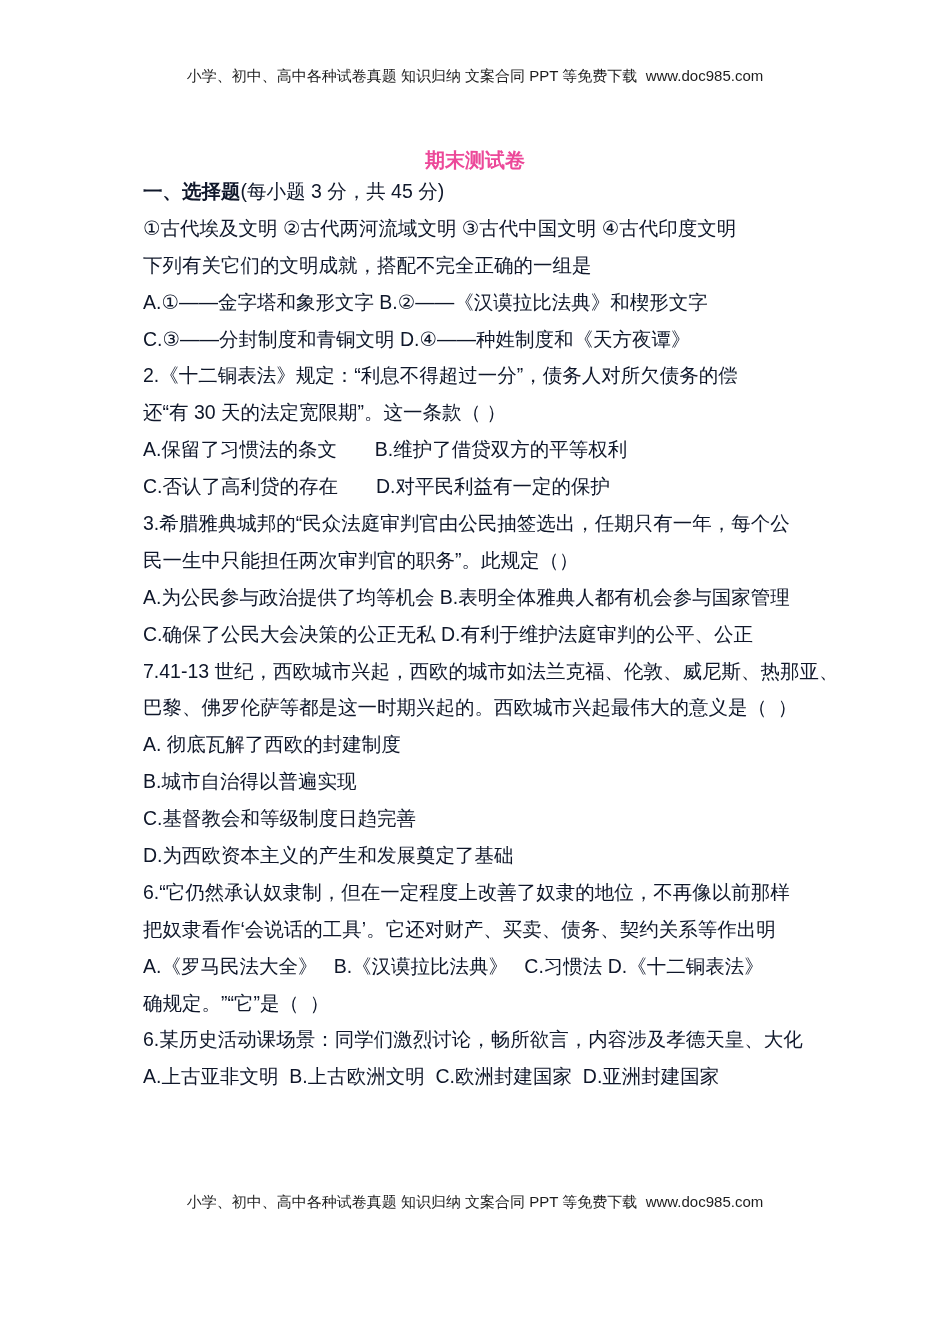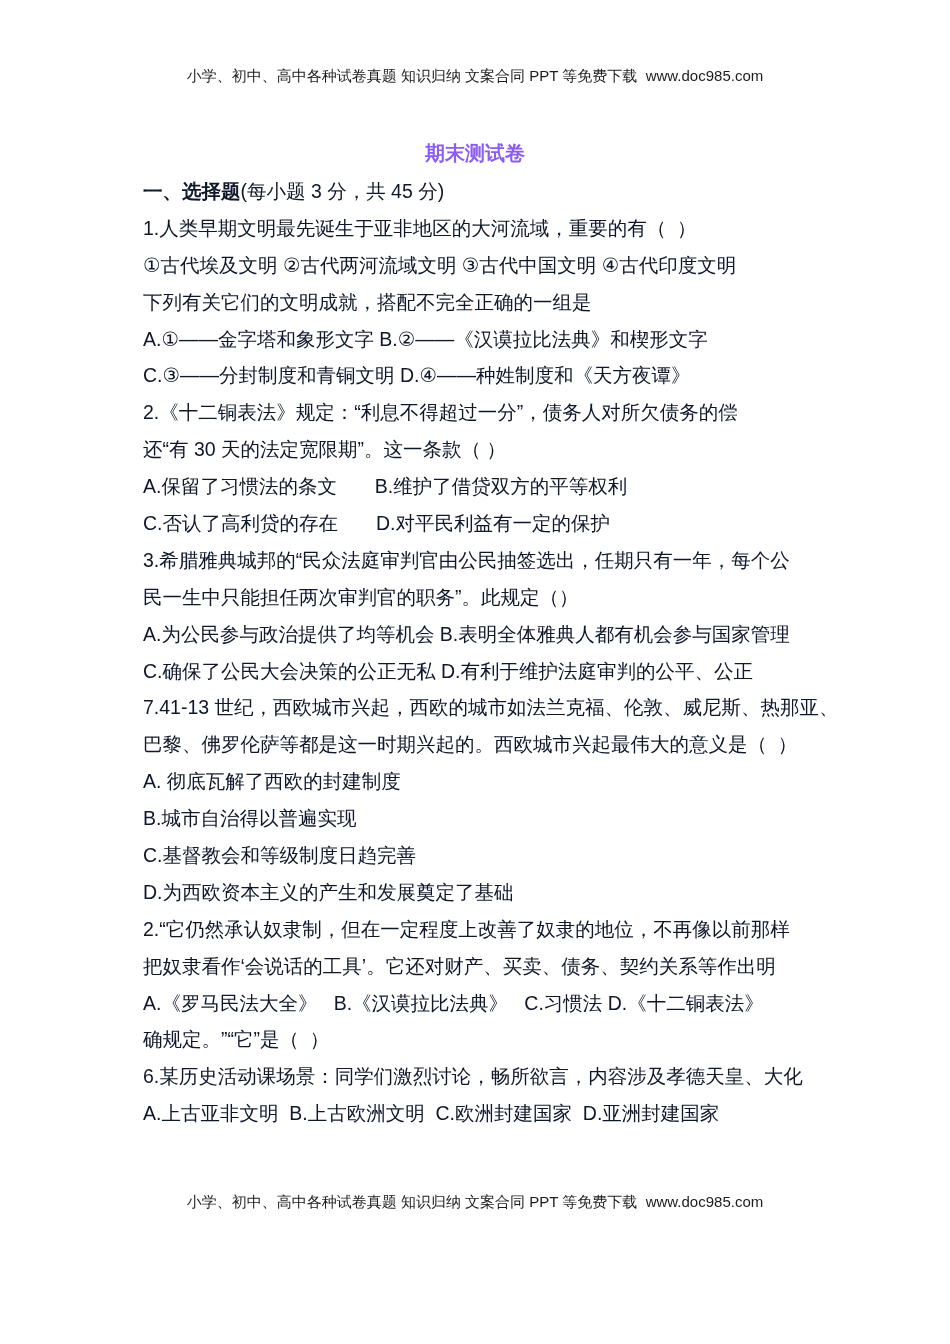--- a/index.html
+++ b/index.html
@@ -22,28 +22,28 @@
     left: 0;
     width: 100%;
     text-align: center;
     font-size: 15px;
     line-height: 20px;
     white-space: pre;
     color: #1c1c1c;
   }
   .doc-title {
     position: absolute;
-    top: 141px;
+    top: 148px;
     left: 0;
     width: 100%;
     text-align: center;
     font-size: 20px;
     font-weight: bold;
     line-height: 24px;
-    color: #8b5cf6;
+    color: #ec4899;
   }
   .doc-body {
     position: absolute;
     top: 173px;
     left: 143px;
     width: 700px;
   }
   .line {
     height: 36.9px;
     line-height: 36.9px;
@@ -70,40 +70,39 @@
 <body>
 
 <div class="page">
 
   <div class="page-header">小学、初中、高中各种试卷真题 知识归纳 文案合同 PPT 等免费下载  www.doc985.com</div>
 
   <div class="doc-title">期末测试卷</div>
 
   <div class="doc-body">
     <div class="line"><span class="bold">一、选择题</span><span>(每小题 3 分，共 45 分)</span></div>
-    <div class="line">1.人类早期文明最先诞生于亚非地区的大河流域，重要的有（  ）</div>
     <div class="line">①古代埃及文明 ②古代两河流域文明 ③古代中国文明 ④古代印度文明</div>
     <div class="line">下列有关它们的文明成就，搭配不完全正确的一组是</div>
     <div class="line">A.①——金字塔和象形文字 B.②——《汉谟拉比法典》和楔形文字</div>
     <div class="line">C.③——分封制度和青铜文明 D.④——种姓制度和《天方夜谭》</div>
     <div class="line">2.《十二铜表法》规定：“利息不得超过一分”，债务人对所欠债务的偿</div>
     <div class="line">还“有 30 天的法定宽限期”。这一条款（ ）</div>
     <div class="line">A.保留了习惯法的条文       B.维护了借贷双方的平等权利</div>
     <div class="line">C.否认了高利贷的存在       D.对平民利益有一定的保护</div>
     <div class="line">3.希腊雅典城邦的“民众法庭审判官由公民抽签选出，任期只有一年，每个公</div>
     <div class="line">民一生中只能担任两次审判官的职务”。此规定（）</div>
     <div class="line">A.为公民参与政治提供了均等机会 B.表明全体雅典人都有机会参与国家管理</div>
     <div class="line">C.确保了公民大会决策的公正无私 D.有利于维护法庭审判的公平、公正</div>
     <div class="line">7.41-13 世纪，西欧城市兴起，西欧的城市如法兰克福、伦敦、威尼斯、热那亚、</div>
     <div class="line">巴黎、佛罗伦萨等都是这一时期兴起的。西欧城市兴起最伟大的意义是（  ）</div>
     <div class="line">A. 彻底瓦解了西欧的封建制度</div>
     <div class="line">B.城市自治得以普遍实现</div>
     <div class="line">C.基督教会和等级制度日趋完善</div>
     <div class="line">D.为西欧资本主义的产生和发展奠定了基础</div>
-    <div class="line">2.“它仍然承认奴隶制，但在一定程度上改善了奴隶的地位，不再像以前那样</div>
+    <div class="line">6.“它仍然承认奴隶制，但在一定程度上改善了奴隶的地位，不再像以前那样</div>
     <div class="line">把奴隶看作‘会说话的工具’。它还对财产、买卖、债务、契约关系等作出明</div>
     <div class="line">A.《罗马民法大全》   B.《汉谟拉比法典》   C.习惯法 D.《十二铜表法》</div>
     <div class="line">确规定。”“它”是（  ）</div>
     <div class="line">6.某历史活动课场景：同学们激烈讨论，畅所欲言，内容涉及孝德天皇、大化</div>
     <div class="line">A.上古亚非文明  B.上古欧洲文明  C.欧洲封建国家  D.亚洲封建国家</div>
   </div>
 
   <div class="page-footer">小学、初中、高中各种试卷真题 知识归纳 文案合同 PPT 等免费下载  www.doc985.com</div>
 
 </div>

